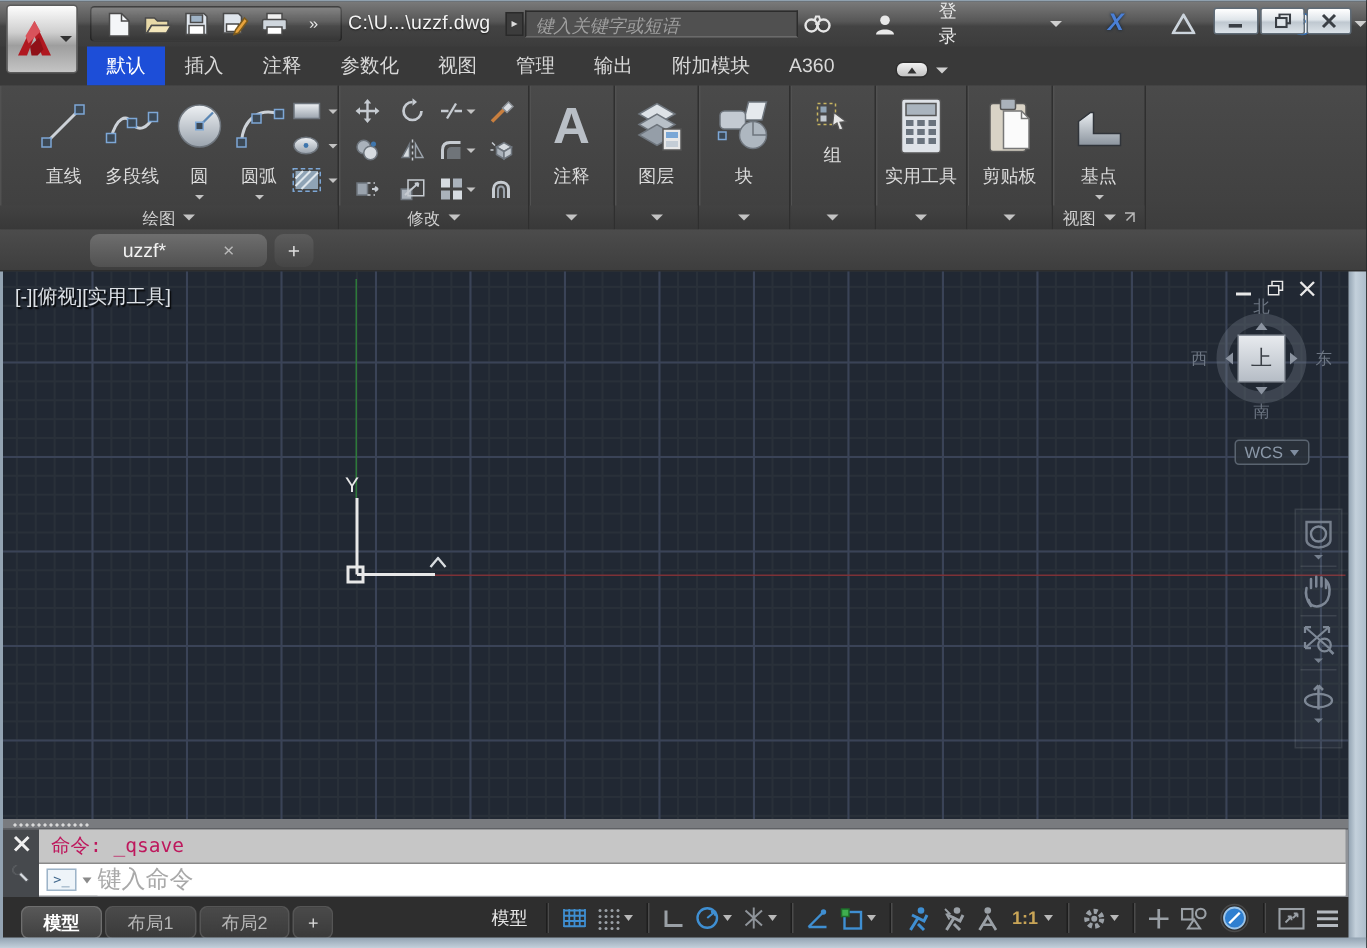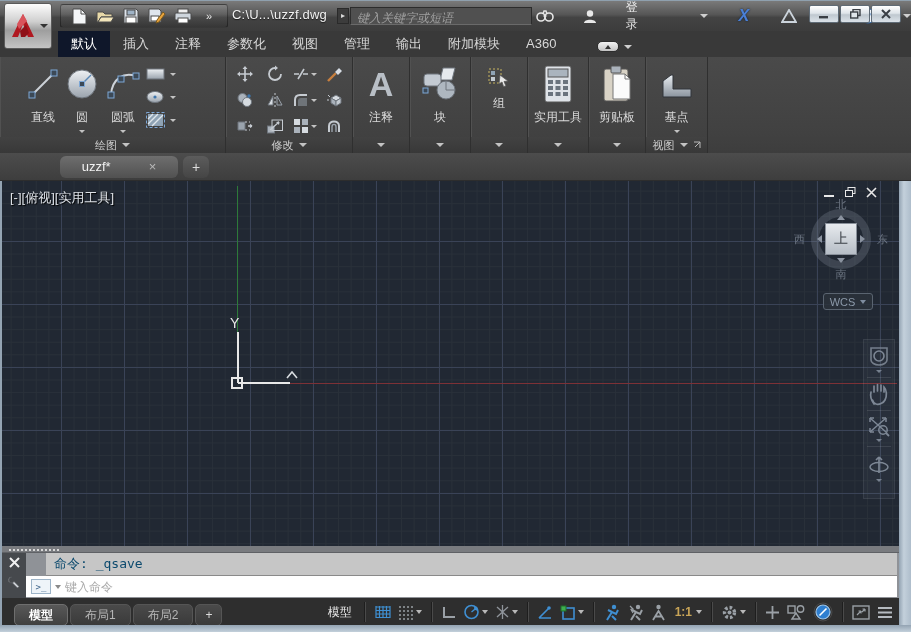--- a/index.html
+++ b/index.html
@@ -33,21 +33,21 @@
   .caret { width:0; height:0; border-left:4px solid transparent; border-right:4px solid transparent;
     border-top:4px solid #cfcfcf; display:inline-block; }
   .win-btns { position:absolute; right:10px; top:4px; display:flex; gap:1px; }
   .win-btn { width:30px; height:18px; background:linear-gradient(#ffffff,#dfe5ea 45%,#bfc8d0 55%,#dbe2e8);
     border:1px solid #5f6b76; border-radius:2px; display:flex; align-items:center; justify-content:center; }
 
   
   #ribbon-tabs { position:absolute; top:30px; left:0; right:0; height:26px; background:#393939;
     display:flex; align-items:flex-end; padding-left:58px; }
   .rtab { height:26px; line-height:26px; padding:0 13px; color:#d8d8d8; font-size:13px; cursor:default; }
-  .rtab.active { background:#0f172a; color:#fff; }
+  .rtab.active { background:#1d4ed8; color:#fff; }
   #ribbon-toggle { display:flex; align-items:center; gap:5px; margin-left:28px; margin-bottom:5px; }
   #ribbon-toggle .pill { width:22px; height:11px; background:linear-gradient(#f2f2f2,#c2c2c2);
     border-radius:5px; border:1px solid #2e2e2e; display:flex; align-items:center; justify-content:center; }
   #ribbon-toggle .pill span { width:0; height:0; border-left:3px solid transparent; border-right:3px solid transparent;
     border-bottom:4px solid #333; }
 
   
   #ribbon { position:absolute; top:56px; left:0; right:0; height:96px;
     background:linear-gradient(#4a4a4a,#414141 80%,#3d3d3d); display:flex; }
   .panel { position:relative; height:96px; border-right:1px solid #2f2f2f; box-shadow:1px 0 0 #515151 inset; }
@@ -121,28 +121,28 @@
   
   #cmd { position:absolute; top:545px; left:2px; width:897px; height:52px; background:#8f9297; }
   #cmd-grip { position:absolute; top:0; left:0; right:0; height:7px; background:#797b7f;
     border-bottom:1px solid #5f6165; }
   #cmd-grip .dots { position:absolute; left:6px; top:2px; width:52px; height:4px;
     background-image:radial-gradient(#d8d8d8 35%, transparent 40%); background-size:4px 4px; }
   #cmd-left { position:absolute; top:7px; left:0; width:24px; bottom:0; background:#46494d;
     display:flex; flex-direction:column; align-items:center; padding-top:4px; gap:8px; }
   #cmd-hist { position:absolute; top:7px; left:24px; right:2px; height:23px; background:#c6c6c6;
     border-bottom:1px solid #8a8a8a; display:flex; align-items:center; padding-left:8px;
-    font-family:"DejaVu Sans Mono",monospace; font-size:13px; color:#0c4a6e;margin-left:20px; }
+    font-family:"DejaVu Sans Mono",monospace; font-size:13px; color:#be185d; }
   #cmd-input-row { position:absolute; top:30px; left:24px; right:2px; bottom:1px; background:#fff;
     display:flex; align-items:center; padding-left:5px; gap:4px; }
   #prompt-box { width:20px; height:15px; border:1px solid #9db4c8; background:#eef4f9; color:#40678c;
     font-family:"DejaVu Sans Mono",monospace; font-size:9px; display:flex; align-items:center;
     justify-content:center; }
   #cmd-input-row .caret { border-top-color:#8a8a8a; border-left-width:3px; border-right-width:3px; }
-  #cmd-input { flex:1; border:none; outline:none; font-size:12px; color:#333; height:100%;
+  #cmd-input { flex:1; border:none; outline:none; font-size:16px; color:#333; height:100%;
     font-family:"Liberation Sans",sans-serif; }
   #cmd-input::placeholder { color:#a9a9a9; }
 
   
   #status { position:absolute; top:597px; left:2px; width:897px; height:28px; background:#2e2e2e;
     display:flex; align-items:center; }
   .ltabs { display:flex; align-items:flex-end; height:28px; padding-left:12px; gap:2px; }
   .ltab { height:22px; margin-top:3px; padding:0 14px; border-radius:5px; font-size:12px;
     display:flex; align-items:center; }
   .ltab.active { background:linear-gradient(#585858,#404040); color:#fff; font-weight:bold;
@@ -297,20 +297,31 @@
       <div style="display:flex; padding-left:6px;margin-left:17px;">
         <div class="rbig" style="width:40px">
           <div class="big-icon">
             <svg width="32" height="32" viewBox="0 0 32 32">
                 <line x1="5" y1="27" x2="27" y2="5" stroke="#cdd2d8" stroke-width="2"></line>
                 <rect x="2" y="24" width="6" height="6" fill="#3c4956" stroke="#7da7d6"></rect>
                 <rect x="24" y="2" width="6" height="6" fill="#3c4956" stroke="#7da7d6"></rect>
               </svg>
           </div>
           <div class="lbl">直线</div>
+        </div>
+        <div class="rbig" style="width:54px">
+          <div class="big-icon">
+            <svg width="36" height="32" viewBox="0 0 36 32">
+                <path d="M4 24 C8 10 14 8 18 14 C22 20 28 18 32 10" fill="none" stroke="#cdd2d8" stroke-width="2"></path>
+                <rect x="1" y="21" width="6" height="6" fill="#3c4956" stroke="#7da7d6"></rect>
+                <rect x="15" y="11" width="6" height="6" fill="#3c4956" stroke="#7da7d6"></rect>
+                <rect x="29" y="7" width="6" height="6" fill="#3c4956" stroke="#7da7d6"></rect>
+              </svg>
+          </div>
+          <div class="lbl">多段线</div>
         </div>
         <div class="rbig" style="width:38px">
           <div class="big-icon">
             <svg width="36" height="36" viewBox="0 0 36 36">
                 <circle cx="18" cy="18" r="14" fill="url(#cg)" stroke="#6e757d"></circle>
                 <defs>
                   <linearGradient id="cg" x1="0" y1="0" x2="0" y2="1">
                     <stop offset="0" stop-color="#eef1f4"></stop>
                     <stop offset="1" stop-color="#9aa3ad"></stop>
                   </linearGradient>
@@ -468,20 +479,38 @@
         <div class="big-icon">
           <span style="font-size:34px;color:#b9bfc6;font-weight:bold;line-height:38px;">A</span>
         </div>
         <div class="lbl">注释</div>
       </div>
       <div class="pfoot">
           <span class="dn"></span>
         </div>
     </div>
 
+    <div class="panel" style="width:56px">
+      <div class="rbig" style="width:100%">
+        <div class="big-icon">
+          <svg width="40" height="40" viewBox="0 0 40 40">
+              <path d="M8 12 L20 5 L32 12 L20 19 Z" fill="#dde2e7" stroke="#6e757d"></path>
+              <path d="M8 19 L20 12 L32 19 L20 26 Z" fill="#b8c0c8" stroke="#6e757d"></path>
+              <path d="M8 26 L20 19 L32 26 L20 33 Z" fill="#959ea8" stroke="#6e757d"></path>
+              <rect x="24" y="22" width="12" height="14" fill="#e8e8e8" stroke="#555"></rect>
+              <rect x="26" y="24" width="8" height="4" fill="#7aa7d6"></rect>
+              <rect x="26" y="30" width="8" height="4" fill="#c4cdd6"></rect>
+            </svg>
+        </div>
+        <div class="lbl">图层</div>
+      </div>
+      <div class="pfoot">
+          <span class="dn"></span>
+        </div>
+    </div>
 
     <div class="panel" style="width:61px">
       <div class="rbig" style="width:100%">
         <div class="big-icon">
           <svg width="42" height="40" viewBox="0 0 42 40">
               <path d="M24 4 h12 l-3 12 h-12 z" fill="#e5e9ed" stroke="#6e757d"></path>
               <rect x="5" y="10" width="17" height="12" rx="3" fill="#c3cad2" stroke="#6e757d"></rect>
               <circle cx="27" cy="26" r="9" fill="#aeb7c0" stroke="#6e757d"></circle>
               <path d="M27 17 V26 H36" fill="none" stroke="#6e757d"></path>
               <rect x="4" y="24" width="5" height="5" fill="#3c4956" stroke="#7da7d6"></rect>

